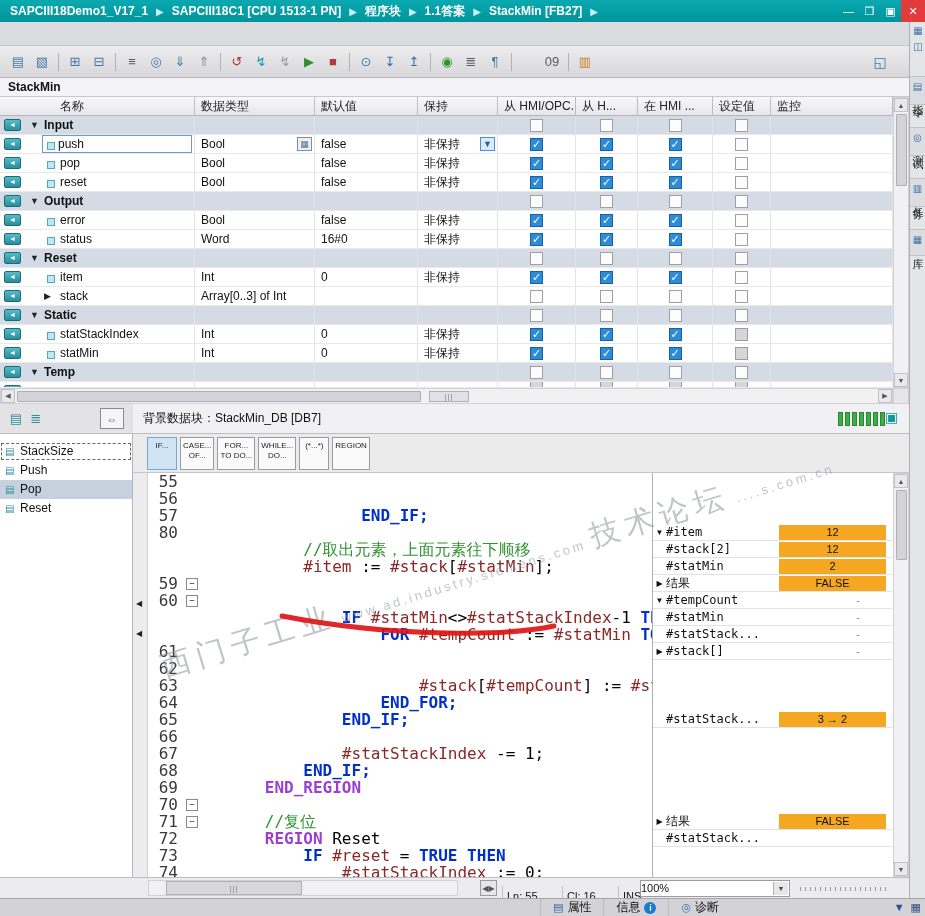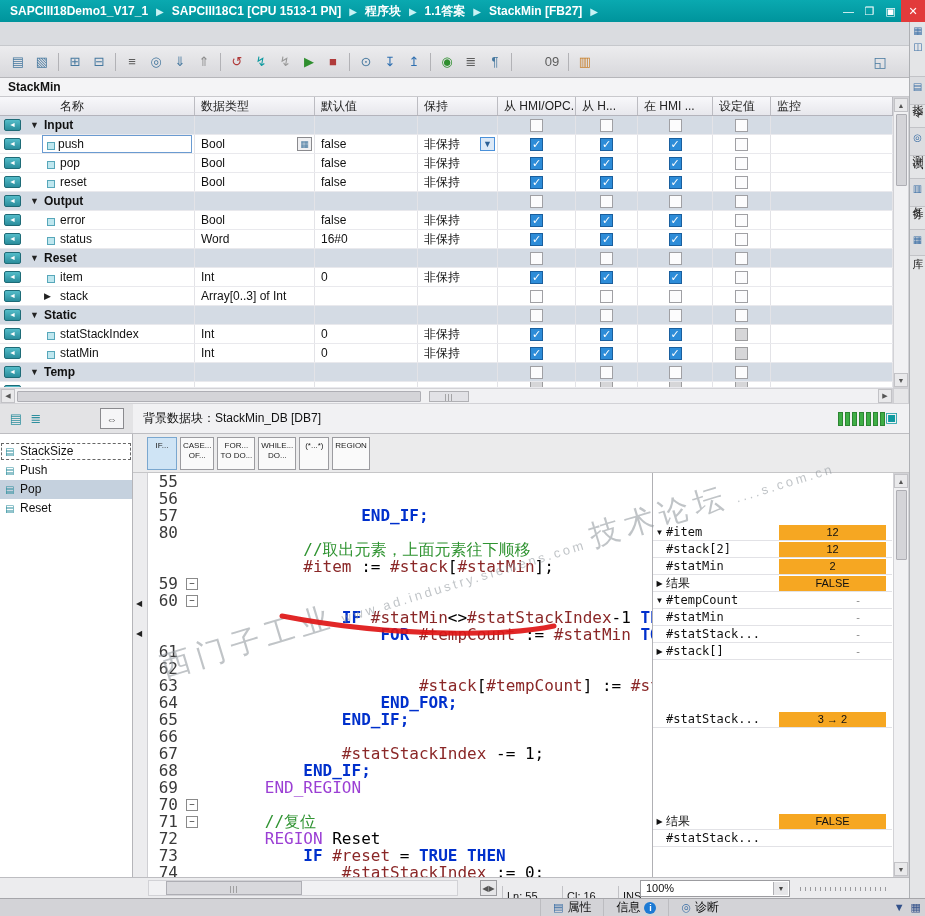--- a/index.html
+++ b/index.html
@@ -94,21 +94,21 @@
 #codearea{left:148px;top:473px;width:504px;height:404px;background:#fff;overflow:hidden;z-index:1}
 .cl{height:17px;line-height:17px;white-space:pre;font-family:"DejaVu Sans Mono","Liberation Mono",monospace;font-size:16px;display:flex}
 .lno{flex:0 0 36px;text-align:right;padding-right:6px;color:#3a3a3a}
 .fold{flex:0 0 16px;position:relative}
 .fold::before{display:none;content:"−";position:absolute;left:2px;top:3px;width:10px;height:10px;line-height:9px;font-size:9px;text-align:center;border:1px solid #8a8a8a;background:#fff;color:#333}
 .fold[data-f="1"]::before{display:block}
 .ctext{padding-left:7px}
 .ctext span[data-c="kw"]{color:#0030cc;font-weight:bold}
 .ctext span[data-c="vr"]{color:#8a2727}
 .ctext span[data-c="cmt"]{color:#2f9331}
-.ctext span[data-c="rg"]{color:#9b3fd4;font-weight:normal}
+.ctext span[data-c="rg"]{color:#9b3fd4;font-weight:bold}
 .ctext span[data-c="pl"]{color:#000}
 
 
 #watchpanel{left:652px;top:473px;width:241px;height:404px;background:#fff;border-left:1px solid #b0b0b4;z-index:1}
 .wrow{position:absolute;left:0;width:239px;height:17px;border-bottom:1px solid #e2e2e6;display:flex;align-items:center}
 .wtri{width:13px;text-align:center;font-size:8px;color:#111}
 .wname{flex:0 0 112px;font-family:"DejaVu Sans Mono","Liberation Mono",monospace;font-size:12px;white-space:nowrap;overflow:hidden}
 .wval{margin-left:1px;width:107px;height:15px;line-height:15px;text-align:center;font-size:11px;color:#111}
 .wrow[data-vs="val"] .wval{background:#f6a722}
 .wrow[data-vs="dash"] .wval{color:#888;text-align:right;padding-right:26px}
@@ -122,21 +122,21 @@
 .wmbig{font-size:30px;letter-spacing:6px}
 .wmsmall{font-size:13px;letter-spacing:3px}
 #redmark{z-index:6;pointer-events:none}
 
 
 #edstatus{left:0;top:877px;width:909px;height:21px;background:#ececee;border-top:1px solid #bdbdc1;position:absolute;font-size:11px}
 #ehtrack{position:absolute;left:148px;top:2px;width:310px;height:16px;background:#f1f1f3;border:1px solid #d2d2d6}
 #ehthumb{position:absolute;left:166px;top:3px;width:136px;height:14px;background:#d8d8dc;border:1px solid #aeaeb4;text-align:center;color:#777;font-size:7px;line-height:13px;letter-spacing:1px}
 #ehsplit{position:absolute;left:480px;top:2px;width:17px;height:16px;border:1px solid #9c9ca0;background:#e6e6e8;color:#555;font-size:8px;text-align:center;line-height:15px}
 .seg{position:absolute;top:8px;height:21px;line-height:21px;border-left:1px solid #c2c2c6;padding-left:4px}
-#zoombox{position:absolute;left:640px;top:2px;width:150px;height:17px;background:#fff;border:1px solid #9c9ca0;line-height:15px;padding-left:5px}
+#zoombox{position:absolute;left:640px;top:2px;width:150px;height:17px;background:#fff;border:1px solid #9c9ca0;line-height:15px;}
 #zoomdd{position:absolute;right:1px;top:1px;width:15px;height:13px;background:#e6e6e8;border-left:1px solid #b0b0b4;font-size:7px;text-align:center;line-height:13px;color:#444}
 #zslider{position:absolute;left:800px;top:9px;width:86px;height:4px;background:repeating-linear-gradient(90deg,#9a9a9e 0 1px,transparent 1px 5px)}
 
 
 #bottombar{left:0;top:898px;width:925px;height:18px;background:#d3d3d7;border-top:1px solid #a6a6aa;position:absolute;display:flex;align-items:center}
 .btab{display:flex;align-items:center;gap:4px;padding:0 12px;height:18px;border-left:1px solid #bcbcc0;font-size:12px}
 .btab .bico{font-size:11px;color:#3a6ea5}
 .infoi{width:12px;height:12px;border-radius:50%;background:#1c7ad4;color:#fff;font-size:9px;font-weight:bold;text-align:center;line-height:12px}
 #btabs{position:absolute;left:540px;display:flex;height:18px}
 #bcorner{position:absolute;right:4px;display:flex;gap:6px}

